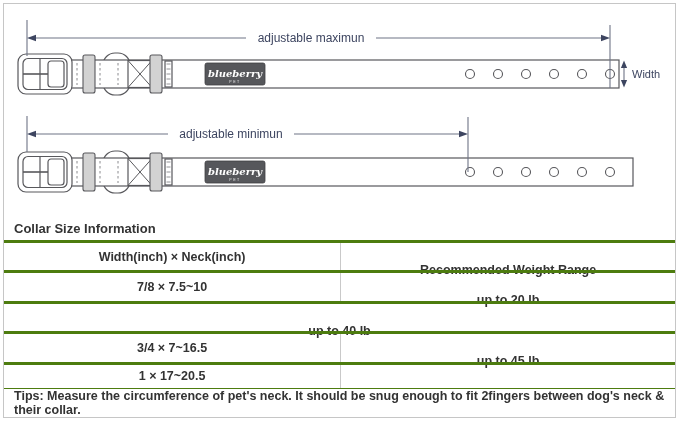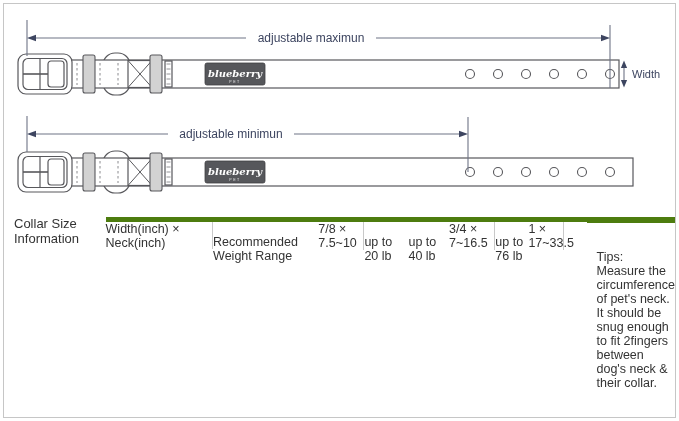--- a/index.html
+++ b/index.html
@@ -2,27 +2,27 @@
 <html><head>
 <meta charset="utf-8">
 <style>
   html,body{margin:0;padding:0;background:#fff;}
   .canvas{
     position:relative;width:679px;height:421px;background:#fff;overflow:hidden;
     font-family:"Liberation Sans", sans-serif;color:#333;
   }
   .frame{position:absolute;left:3px;top:3px;right:3px;bottom:3px;border:1px solid #c6c6c6;pointer-events:none;}
   .diagram{position:absolute;left:0;top:0;}
-  .size-table{position:absolute;left:4px;right:4px;top:217px;bottom:4px;display:flex;font-size:12.5px;}
+  .size-table{position:absolute;left:4px;right:4px;top:217px;bottom:4px;display:flex;flex-direction:column;font-size:12.5px;font-weight:bold;}
   .t-title{height:28px;display:flex;align-items:center;padding-left:10px;font-size:13px;color:#333;}
-  .t-row{display:flex;border-top:5px solid #4d7c0f;height:27.5px;}
+  .t-row{display:flex;border-top:3px solid #4d7c0f;height:27.5px;}
   .t-head{height:27px;}
   .t-c1{width:50.1%;display:flex;align-items:center;justify-content:center;border-right:1px solid #c9c9c9;}
   .t-c2{flex:1;display:flex;align-items:center;justify-content:center;margin-top:26px;}
-  .t-tips{flex:1;border-top:6px solid #4d7c0f;display:flex;align-items:center;padding-left:10px;color:#333;}
+  .t-tips{flex:1;border-top:1px solid #4d7c0f;display:flex;align-items:center;padding-left:10px;color:#333;}
   .outline{stroke:#58585c;fill:#fff;stroke-width:1.2;}
   .keeper{stroke:#58585c;fill:#d2d2d2;stroke-width:1.1;}
   .stitch{stroke:#8a8a8e;stroke-width:1;stroke-dasharray:2.5,2.5;fill:none;}
   .dimline{stroke:#6e7486;stroke-width:1.1;fill:none;}
   .dimtick{stroke:#6e7486;stroke-width:1.1;fill:none;}
   .dimhead{fill:#3d4560;stroke:none;}
   .dimtext{fill:#3d4560;font-size:12px;font-family:"Liberation Sans",sans-serif;}
   .widthtext{fill:#3d4560;font-size:11px;font-family:"Liberation Sans",sans-serif;}
   .badge{fill:#56575b;stroke:#3f3f43;stroke-width:0.8;}
   .brandname{fill:#fff;font:italic bold 10px "DejaVu Serif",serif;}
@@ -149,20 +149,20 @@
     </div>
     <div class="t-row">
       <div class="t-c1">7/8 × 7.5~10</div>
       <div class="t-c2">up to 20 lb</div>
     </div>
     <div class="t-row">
       <div class="t-c2">up to 40 lb</div>
     </div>
     <div class="t-row">
       <div class="t-c1">3/4 × 7~16.5</div>
-      <div class="t-c2">up to 76 lb</div>
+      <div class="t-c2">up to 45 lb</div>
     </div>
     <div class="t-row">
-      <div class="t-c1">1 × 17~33.5</div>
+      <div class="t-c1">1 × 17~20.5</div>
     </div>
     <div class="t-tips">Tips: Measure the circumference of pet's neck. It should be snug enough to fit 2fingers between dog's neck &amp; their collar.</div>
   </div>
 </div>
 
 </body></html>

